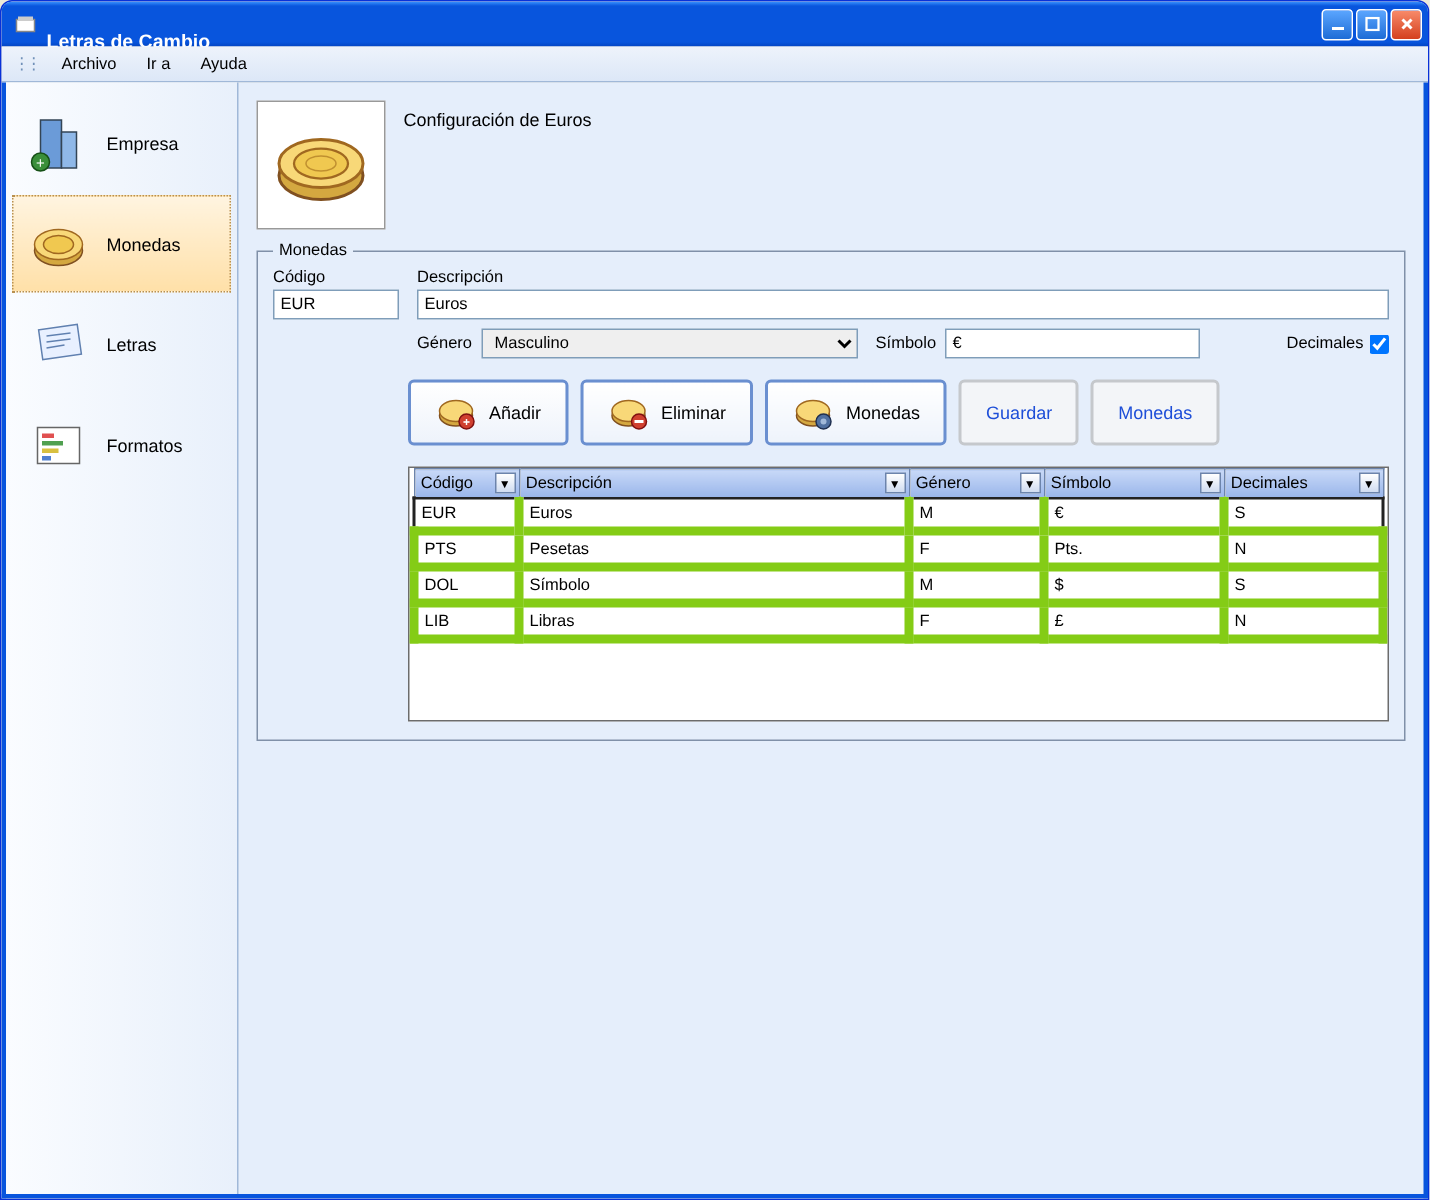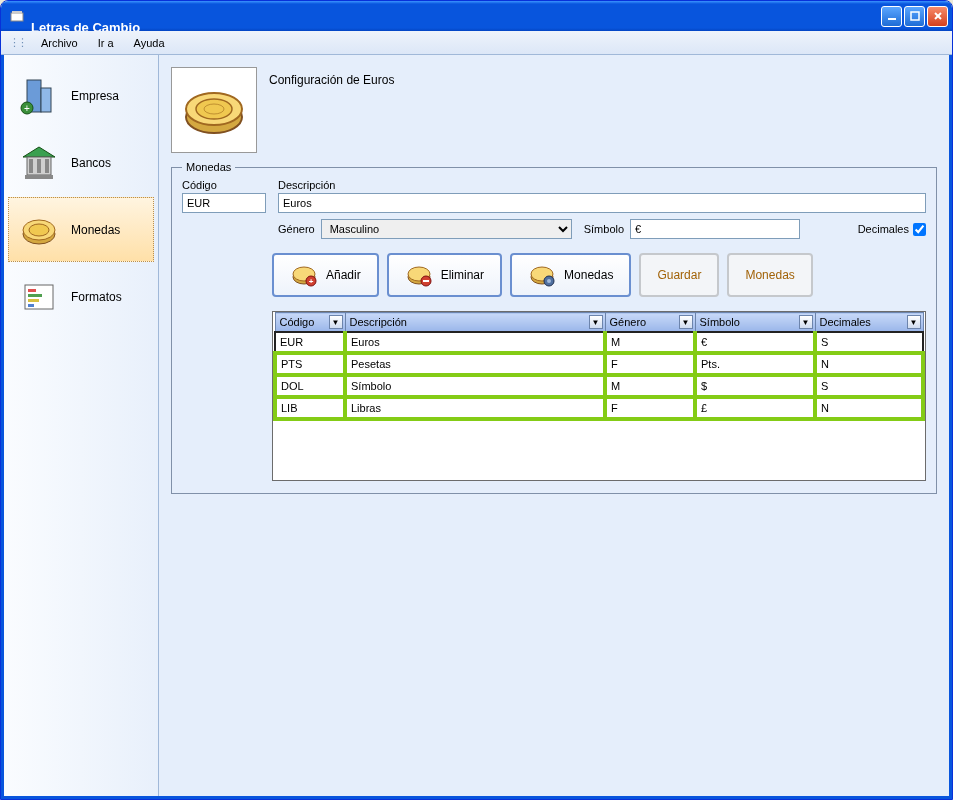--- a/index.html
+++ b/index.html
@@ -145,21 +145,21 @@
   border: 2px solid #6a8fd0;
   border-radius: 4px;
   background: linear-gradient(to bottom, #ffffff, #eef3fb);
   display: flex;
   align-items: center;
   gap: 8px;
   cursor: pointer;
   font-family: inherit;
   font-size: 12px;
 }
-.btn:disabled { color: #a16207; border-color: #c5c8cc; cursor: default; background: #f3f5f8; }
+.btn:disabled { color: #1d4ed8; border-color: #c5c8cc; cursor: default; background: #f3f5f8; }
 .btn .btn-ico { width: 28px; height: 28px; }
 .table-wrap {
   margin-top: 14px;
   margin-left: 90px;
   border: 1px solid #6c6c6c;
   background: white;
   height: 170px;
   overflow: auto;
 }
 table { border-collapse: collapse; width: 100%; font-size: 11px; }
@@ -174,21 +174,21 @@
 th .dd {
   position: absolute; right: 2px; top: 2px;
   width: 14px; height: 14px;
   background: linear-gradient(to bottom, #fff, #d0dcf0);
   border: 1px solid #6c84ac;
   font-size: 8px;
   display: flex; align-items: center; justify-content: center;
   cursor: pointer;
 }
 td {
-  border: 4px solid #84cc16;
+  border: 6px solid #84cc16;
   padding: 3px 4px;
 }
 tbody tr.sel td { border-top: 2px solid #222; border-bottom: 2px solid #222; }
 tbody tr.sel td:first-child { border-left: 2px solid #222; }
 tbody tr.sel td:last-child { border-right: 2px solid #222; }
 
 
 svg { display: block; }
 </style>
 </head>
@@ -236,42 +236,40 @@
         <span class="side-icon">
           <svg width="44" height="44" viewBox="0 0 44 44">
               <rect x="10" y="6" width="14" height="32" fill="#6b9bd8" stroke="#345"></rect>
               <rect x="24" y="14" width="10" height="24" fill="#8fb8e8" stroke="#345"></rect>
               <circle cx="10" cy="34" r="6" fill="#3a8f3a" stroke="#165016"></circle>
               <text x="10" y="38" font-size="10" text-anchor="middle" fill="white">+</text>
             </svg>
         </span>
         <span class="side-label">Empresa</span>
       </div>
-      <div class="side-item">
-        <span class="side-icon">
-          <svg width="44" height="44" viewBox="0 0 44 44">
-              <polygon points="22,6 38,16 6,16" fill="#3aa050" stroke="#165016"></polygon>
-              <rect x="10" y="16" width="24" height="18" fill="#d0d0d0" stroke="#666"></rect>
-              <rect x="12" y="18" width="4" height="14" fill="#888"></rect>
-              <rect x="20" y="18" width="4" height="14" fill="#888"></rect>
-              <rect x="28" y="18" width="4" height="14" fill="#888"></rect>
-              <rect x="8" y="34" width="28" height="4" fill="#888"></rect>
-            </svg>
-        </span>
-        <span class="side-label">Bancos</span>
-      </div>
       <div class="side-item selected">
         <span class="side-icon">
           <svg width="44" height="44" viewBox="0 0 44 44">
               <ellipse cx="22" cy="26" rx="16" ry="10" fill="#d4a840" stroke="#805020"></ellipse>
               <ellipse cx="22" cy="22" rx="16" ry="10" fill="#f8d878" stroke="#a06820"></ellipse>
               <ellipse cx="22" cy="22" rx="10" ry="6" fill="#f0c850" stroke="#a06820"></ellipse>
             </svg>
         </span>
         <span class="side-label">Monedas</span>
+      </div>
+      <div class="side-item">
+        <span class="side-icon">
+          <svg width="44" height="44" viewBox="0 0 44 44">
+              <rect x="10" y="10" width="26" height="20" fill="#e8f0ff" stroke="#6080b0" transform="rotate(-8 23 20)"></rect>
+              <line x1="14" y1="16" x2="30" y2="14" stroke="#6080b0"></line>
+              <line x1="14" y1="20" x2="30" y2="18" stroke="#6080b0"></line>
+              <line x1="14" y1="24" x2="26" y2="22" stroke="#6080b0"></line>
+            </svg>
+        </span>
+        <span class="side-label">Letras</span>
       </div>
       <div class="side-item">
         <span class="side-icon">
           <svg width="44" height="44" viewBox="0 0 44 44">
               <rect x="8" y="10" width="28" height="24" fill="#fff" stroke="#666"></rect>
               <rect x="11" y="14" width="8" height="3" fill="#e05050"></rect>
               <rect x="11" y="19" width="14" height="3" fill="#50a050"></rect>
               <rect x="11" y="24" width="11" height="3" fill="#d8c040"></rect>
               <rect x="11" y="29" width="6" height="3" fill="#5080d0"></rect>
             </svg>

